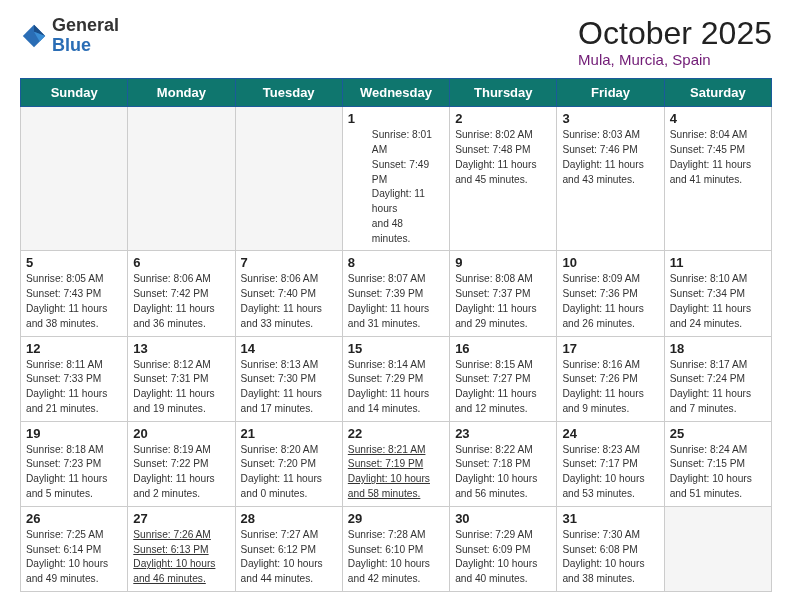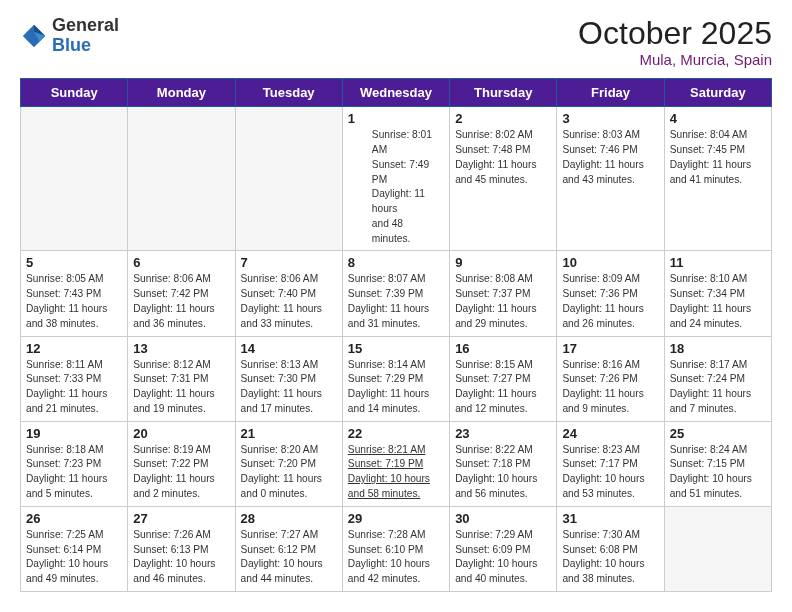--- a/index.html
+++ b/index.html
@@ -33,41 +33,41 @@
       font-weight: bold;
       line-height: 1.1;
     }
     .logo-general { color: #333; }
     .logo-blue { color: #2a6db5; }
     .logo-icon {
       width: 28px;
       height: 28px;
     }
     .title-block {
-      text-align: right;
+      text-align: left;
     }
     .month-title {
       font-size: 32px;
       font-weight: normal;
       color: #222;
       line-height: 1.1;
     }
     .location-title {
       font-size: 15px;
       color: #701a75;
     }
     .calendar {
       flex: 1;
       border: 1px solid #ccc;
       border-collapse: collapse;
       width: 100%;
       table-layout: fixed;
     }
     .calendar th {
-      background-color: #4c1d95;
+      background-color: #0f766e;
       color: #fff;
       text-align: center;
       font-size: 13px;
       padding: 6px 2px;
       border: 1px solid #1a5a9a;
     }
     .calendar td {
       vertical-align: top;
       border: 1px solid #ccc;
       padding: 4px 5px;
@@ -318,21 +318,21 @@
         <tr>
           <td>
             <span class="day-number">26</span>
             <div class="day-info" style="white-space: pre-line;">Sunrise: 7:25 AM
 Sunset: 6:14 PM
 Daylight: 10 hours
 and 49 minutes.</div>
           </td>
           <td>
             <span class="day-number">27</span>
-            <div class="day-info" style="white-space: pre-line;">Sunrise: 7:26 AM
+            <div class="day-info" style="white-space: pre-line; text-decoration: underline;">Sunrise: 7:26 AM
 Sunset: 6:13 PM
 Daylight: 10 hours
 and 46 minutes.</div>
           </td>
           <td>
             <span class="day-number">28</span>
             <div class="day-info" style="white-space: pre-line;">Sunrise: 7:27 AM
 Sunset: 6:12 PM
 Daylight: 10 hours
 and 44 minutes.</div>

